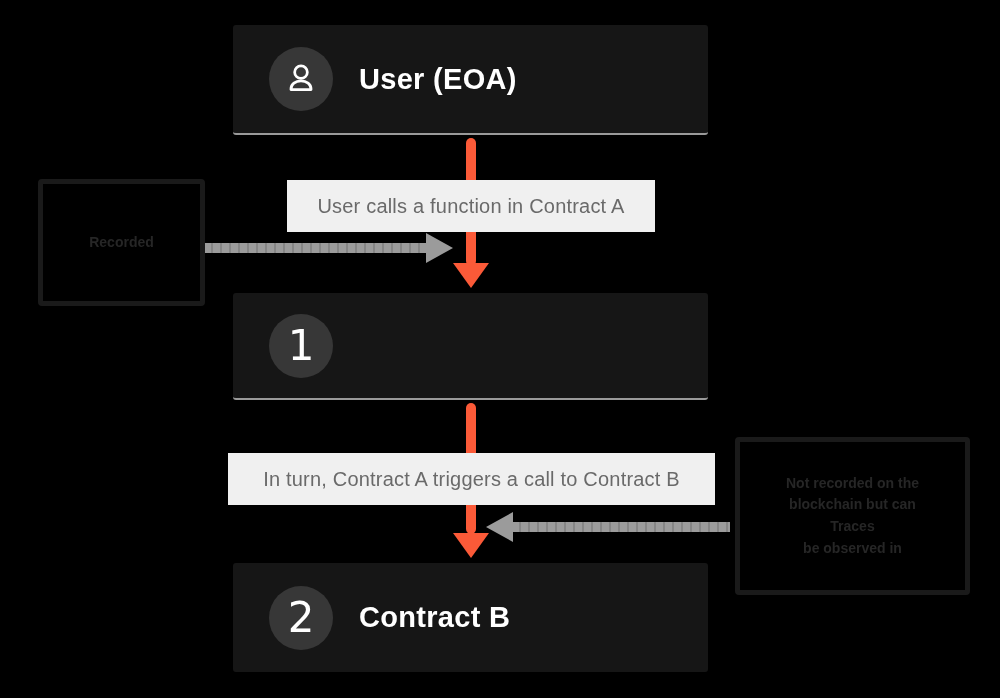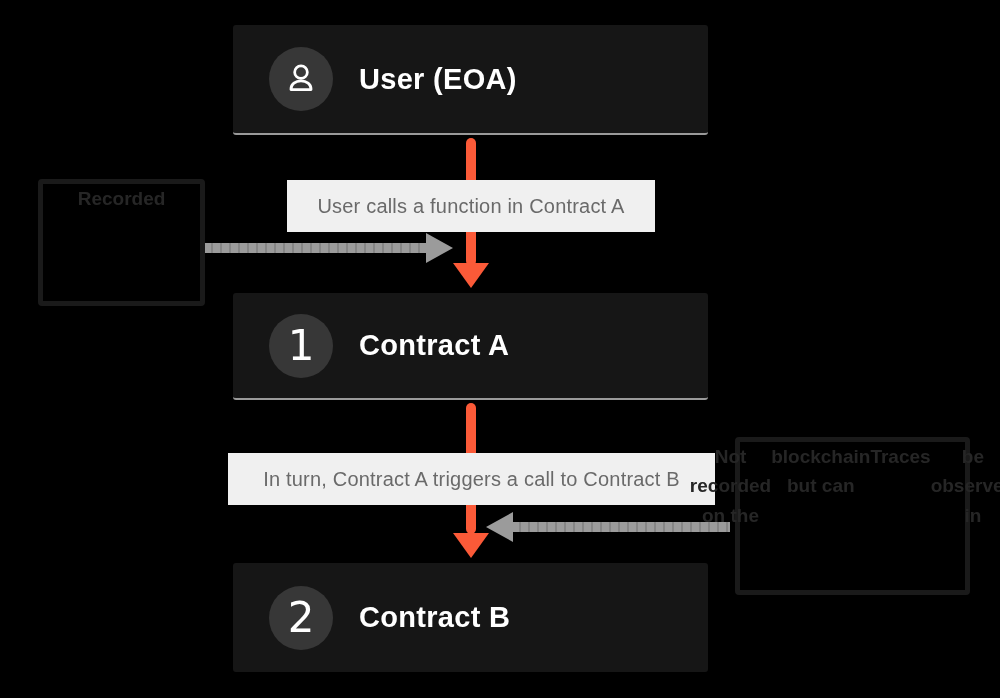--- a/index.html
+++ b/index.html
@@ -66,22 +66,22 @@
   #gshaft2{left:512px;top:522px;width:218px;}
   .ghead{position:absolute;width:0;height:0;z-index:1;
     border-top:15px solid transparent;border-bottom:15px solid transparent;}
   #ghead1{left:426px;top:233px;border-left:27px solid var(--gray-arrow);}
   #ghead2{left:486px;top:512px;border-right:27px solid var(--gray-arrow);}
   
   .callout{
     position:absolute;z-index:3;box-sizing:border-box;
     background:var(--background);
     border:5px solid var(--callout-border);border-radius:4px;
-    color:var(--callout-text);font-weight:700;font-size:19px;text-align:center;
-    display:flex;flex-direction:row;justify-content:center;line-height:1.55;
+    color:var(--callout-text);font-weight:700;font-size:14px;text-align:center;
+    display:flex;flex-direction:column;justify-content:center;line-height:1.55;
   }
   #callout-left{left:38px;top:179px;width:167px;height:127px;}
   #callout-right{left:728px;top:437px;width:235px;height:158px;margin-left:7px;}
   .callout span{display:block;}
 </style>
 </head>
 <body>
 
 <div class="stage">
 
@@ -104,21 +104,20 @@
         <path d="M8.5 28 v-0.5 c0-4.6 4.2-7.7 9.5-7.7 s9.5 3.1 9.5 7.7 V28 z" fill="none" stroke="#ffffff" stroke-width="2.6" stroke-linejoin="round"></path>
       </svg>
     </div>
     <div class="node-label">User (EOA)</div>
   </div>
 
   <div class="pill" id="pill1">User calls a function in Contract A</div>
 
   <div class="node divider" id="node-a">
     <div class="badge">1</div>
-    <div class="node-label">Contract A</div>
   </div>
 
   <div class="pill" id="pill2">In turn, Contract A triggers a call to Contract B</div>
 
   <div class="node" id="node-b">
     <div class="badge">2</div>
     <div class="node-label">Contract B</div>
   </div>
 
   <div class="callout" id="callout-left">

